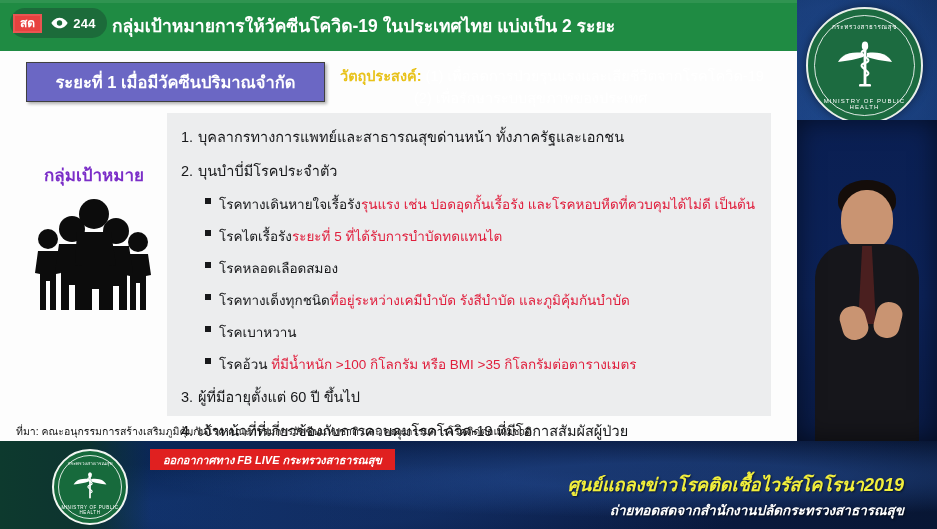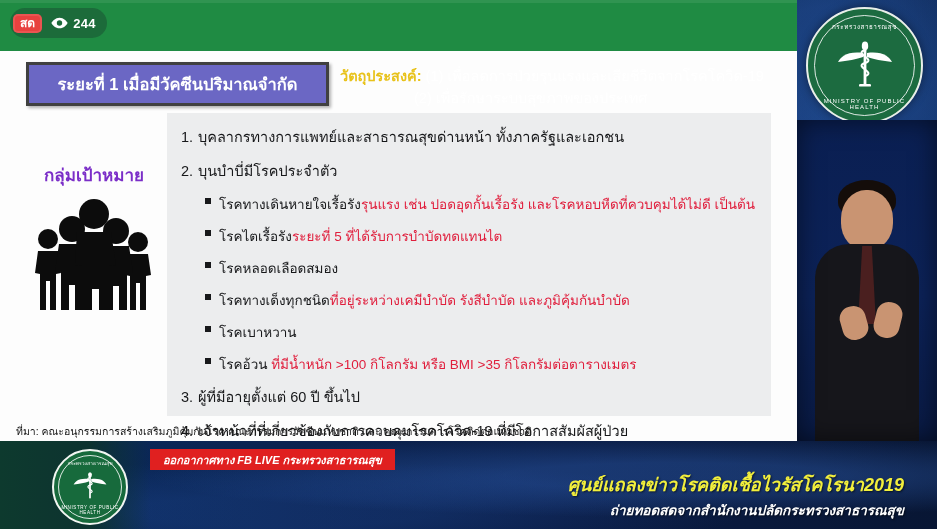--- a/index.html
+++ b/index.html
@@ -13,21 +13,21 @@
         radial-gradient(circle at 95% 28%, rgba(30,80,160,.40) 0 5%, rgba(10,30,80,0) 22%),
         radial-gradient(circle at 84% 45%, rgba(25,70,150,.30) 0 4%, rgba(10,30,80,0) 18%),
         radial-gradient(circle at 78% 70%, rgba(20,60,140,.25) 0 5%, rgba(10,30,80,0) 20%),
         linear-gradient(160deg,#08204d 0%,#061533 45%,#03102a 100%);}
 
   
   .topbar{position:absolute;left:0;top:0;width:797px;height:51px;background:#1f8b43;}
   .topbar .glow{position:absolute;left:0;top:0;right:0;height:3px;background:rgba(255,255,255,.08);}
   .livewrap{position:absolute;left:10px;top:8px;height:30px;display:flex;align-items:center;
             background:#1c6b3a;border-radius:15px;padding:0 11px 0 3px;}
-  .livetag{background:#e8413f;color:#fff;font-size:12px;font-weight:bold;border-radius:5px;
+  .livetag{background:#e8413f;color:#fff;font-size:12px;font-weight:bold;border-radius:0;
            padding:3px 7px 4px;line-height:1;box-shadow:0 0 0 2px rgba(255,255,255,.10) inset;}
   .eye{margin-left:9px;display:flex;align-items:center;}
   .eye svg{display:block;}
   .viewers{color:#fff;font-size:13px;font-weight:bold;margin-left:5px;letter-spacing:.3px;}
   .headline{position:absolute;left:112px;top:0;height:51px;display:flex;align-items:center;
             color:#fff;font-size:17.5px;font-weight:bold;white-space:nowrap;}
 
   
   .moph{position:absolute;left:806px;top:7px;width:113px;height:113px;border-radius:50%;
         background:#1c6b40;border:2px solid #e9efe9;display:flex;align-items:center;justify-content:center;
@@ -35,21 +35,21 @@
   .moph .inner{width:99px;height:99px;border-radius:50%;border:1.5px solid rgba(255,255,255,.85);
         display:flex;align-items:center;justify-content:center;position:relative;}
   .moph .thai{position:absolute;top:5px;left:0;right:0;text-align:center;color:#fff;font-size:7px;
         letter-spacing:.6px;transform:scaleX(.9);}
   .moph .eng{position:absolute;bottom:5px;left:0;right:0;text-align:center;color:#fff;font-size:6px;
         letter-spacing:1.1px;}
 
   
   .slide{position:absolute;left:0;top:51px;width:797px;height:390px;background:#fdfdfd;}
   .badge{position:absolute;left:26px;top:11px;width:297px;height:38px;background:#6b67c4;
-         border:3px solid #404040;display:flex;align-items:center;justify-content:center;
+         border:1px solid #404040;display:flex;align-items:center;justify-content:center;
          box-shadow:2px 2px 3px rgba(0,0,0,.30);}
   .badge span{color:#fff;font-size:16.5px;font-weight:bold;white-space:nowrap;}
   .objective{position:absolute;left:340px;top:14px;font-size:14.5px;line-height:1.55;white-space:nowrap;}
   .objective .lbl{color:#e8c21a;font-weight:bold;}
   .objective .ln{color:#ffffff;}
   .objective .row2{margin-left:74px;}
 
   .gt-label{position:absolute;left:24px;top:110px;width:140px;text-align:center;
             color:#7b2ec8;font-size:17px;font-weight:bold;}
   .people{position:absolute;left:30px;top:144px;width:128px;height:120px;}
@@ -116,20 +116,21 @@
       <div class="livetag">สด</div>
       <div class="eye">
         <svg width="17" height="12" viewBox="0 0 17 12">
           <path d="M8.5 0.7C4.4 0.7 1.3 4 0.4 6c0.9 2 4 5.3 8.1 5.3s7.2-3.3 8.1-5.3C15.7 4 12.6 0.7 8.5 0.7z" fill="#ffffff"></path>
           <circle cx="8.5" cy="6" r="2.7" fill="#1c6b3a"></circle>
         </svg>
       </div>
       <div class="viewers">244</div>
     </div>
 
+    <div class="headline">กลุ่มเป้าหมายการให้วัคซีนโควิด-19 ในประเทศไทย แบ่งเป็น 2 ระยะ</div>
   </div>
 
   <div class="moph">
     <div class="inner">
       <div class="thai">กระทรวงสาธารณสุข</div>
       <svg width="56" height="58" viewBox="0 0 56 58">
         <g fill="#ffffff">
           <ellipse cx="28" cy="9" rx="3.2" ry="4.4"></ellipse>
           <rect x="26.6" y="12" width="2.8" height="36" rx="1.3"></rect>
           <path d="M28 13 C16 17 40 22 28 26 C16 30 40 35 28 39" stroke="#ffffff" stroke-width="2" fill="none"></path>

